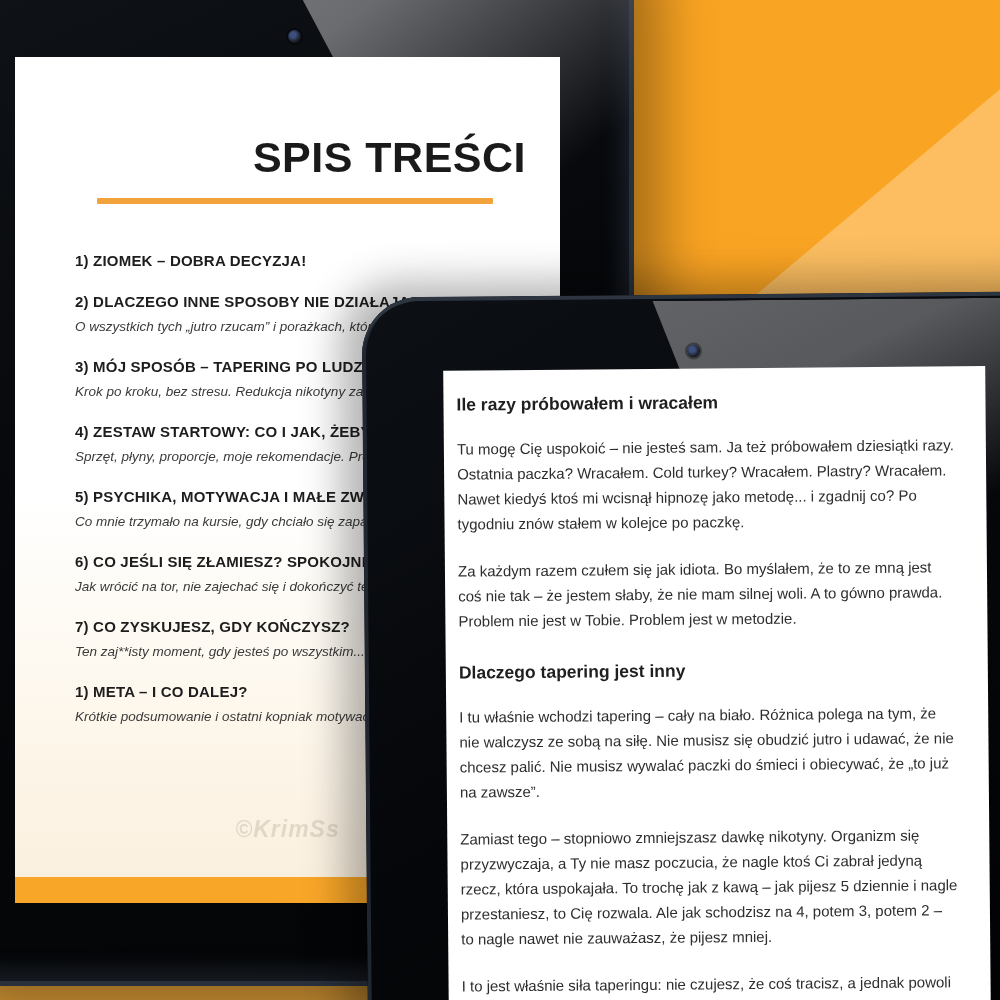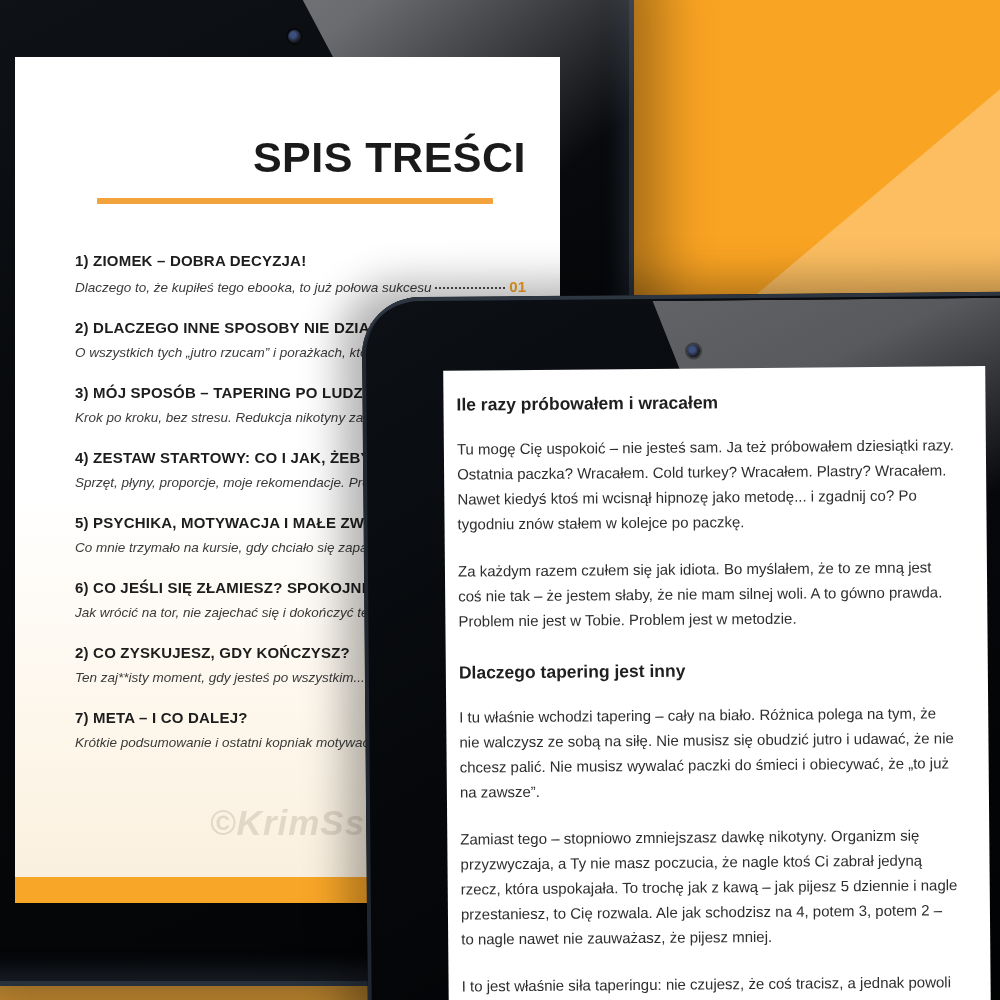--- a/index.html
+++ b/index.html
@@ -56,21 +56,21 @@
     white-space:nowrap;overflow:hidden;
   }
   .entry-s{
     margin-top:9px;font-size:13.5px;font-style:italic;color:#3a3a3a;
     display:flex;align-items:baseline;white-space:nowrap;overflow:hidden;
   }
   .leader{flex:1;border-bottom:2px dotted #4a4a4a;margin:0 4px;transform:translateY(-3px);min-width:20px;}
   .pagenum{font-style:normal;font-weight:bold;font-size:15px;color:#F5A326;}
   .watermark{
     position:absolute;left:0;bottom:60px;width:100%;text-align:center;
-    font-size:35px;font-weight:bold;font-style:italic;letter-spacing:1px;
+    font-size:23px;font-weight:bold;font-style:italic;letter-spacing:1px;
     color:rgba(168,155,140,.30);
   }
   
   .tablet-right{
     position:absolute;left:362px;top:297px;width:762px;height:820px;
     border-radius:58px;
     background:linear-gradient(150deg,#0d1015 0%,#05070a 45%,#000 100%);
     box-shadow:inset 0 4px 0 #2d3541, inset 4px 0 0 #212730,
                -22px -14px 40px rgba(0,0,0,.30);
     transform:rotate(-0.5deg);transform-origin:50px 50px;
@@ -102,25 +102,20 @@
   <div class="cam cam-left"></div>
 
   <div class="page-left">
     <div class="toc">
       <h1 class="toc-title">SPIS TREŚCI</h1>
       <div class="title-rule"></div>
 
       <div class="toc-list">
         <div class="toc-entry">
           <div class="entry-h">1) ZIOMEK – DOBRA DECYZJA!</div>
-          <div class="entry-s">
-            <span>Dlaczego to, że kupiłeś tego ebooka, to już połowa sukcesu</span>
-            <span class="leader"></span>
-            <span class="pagenum">01</span>
-          </div>
         </div>
         <div class="toc-entry">
           <div class="entry-h">2) DLACZEGO INNE SPOSOBY NIE DZIAŁAJĄ?</div>
           <div class="entry-s">O wszystkich tych „jutro rzucam” i porażkach, które sam p</div>
         </div>
         <div class="toc-entry">
           <div class="entry-h">3) MÓJ SPOSÓB – TAPERING PO LUDZKU.</div>
           <div class="entry-s">Krok po kroku, bez stresu. Redukcja nikotyny zamiast rzuc</div>
         </div>
         <div class="toc-entry">
@@ -129,25 +124,25 @@
         </div>
         <div class="toc-entry">
           <div class="entry-h">5) PSYCHIKA, MOTYWACJA I MAŁE ZWYCIĘST</div>
           <div class="entry-s">Co mnie trzymało na kursie, gdy chciało się zapalić „tylko</div>
         </div>
         <div class="toc-entry">
           <div class="entry-h">6) CO JEŚLI SIĘ ZŁAMIESZ? SPOKOJNIE, NIE K</div>
           <div class="entry-s">Jak wrócić na tor, nie zajechać się i dokończyć ten proces.</div>
         </div>
         <div class="toc-entry">
-          <div class="entry-h">2) CO ZYSKUJESZ, GDY KOŃCZYSZ?</div>
+          <div class="entry-h">7) CO ZYSKUJESZ, GDY KOŃCZYSZ?</div>
           <div class="entry-s">Ten zaj**isty moment, gdy jesteś po wszystkim..........................</div>
         </div>
         <div class="toc-entry">
-          <div class="entry-h">7) META – I CO DALEJ?</div>
+          <div class="entry-h">1) META – I CO DALEJ?</div>
           <div class="entry-s">Krótkie podsumowanie i ostatni kopniak motywacji......................</div>
         </div>
       </div>
     </div>
 
     <div class="watermark">©KrimSs</div>
     <div class="footer-band"></div>
   </div>
 </div>
 

